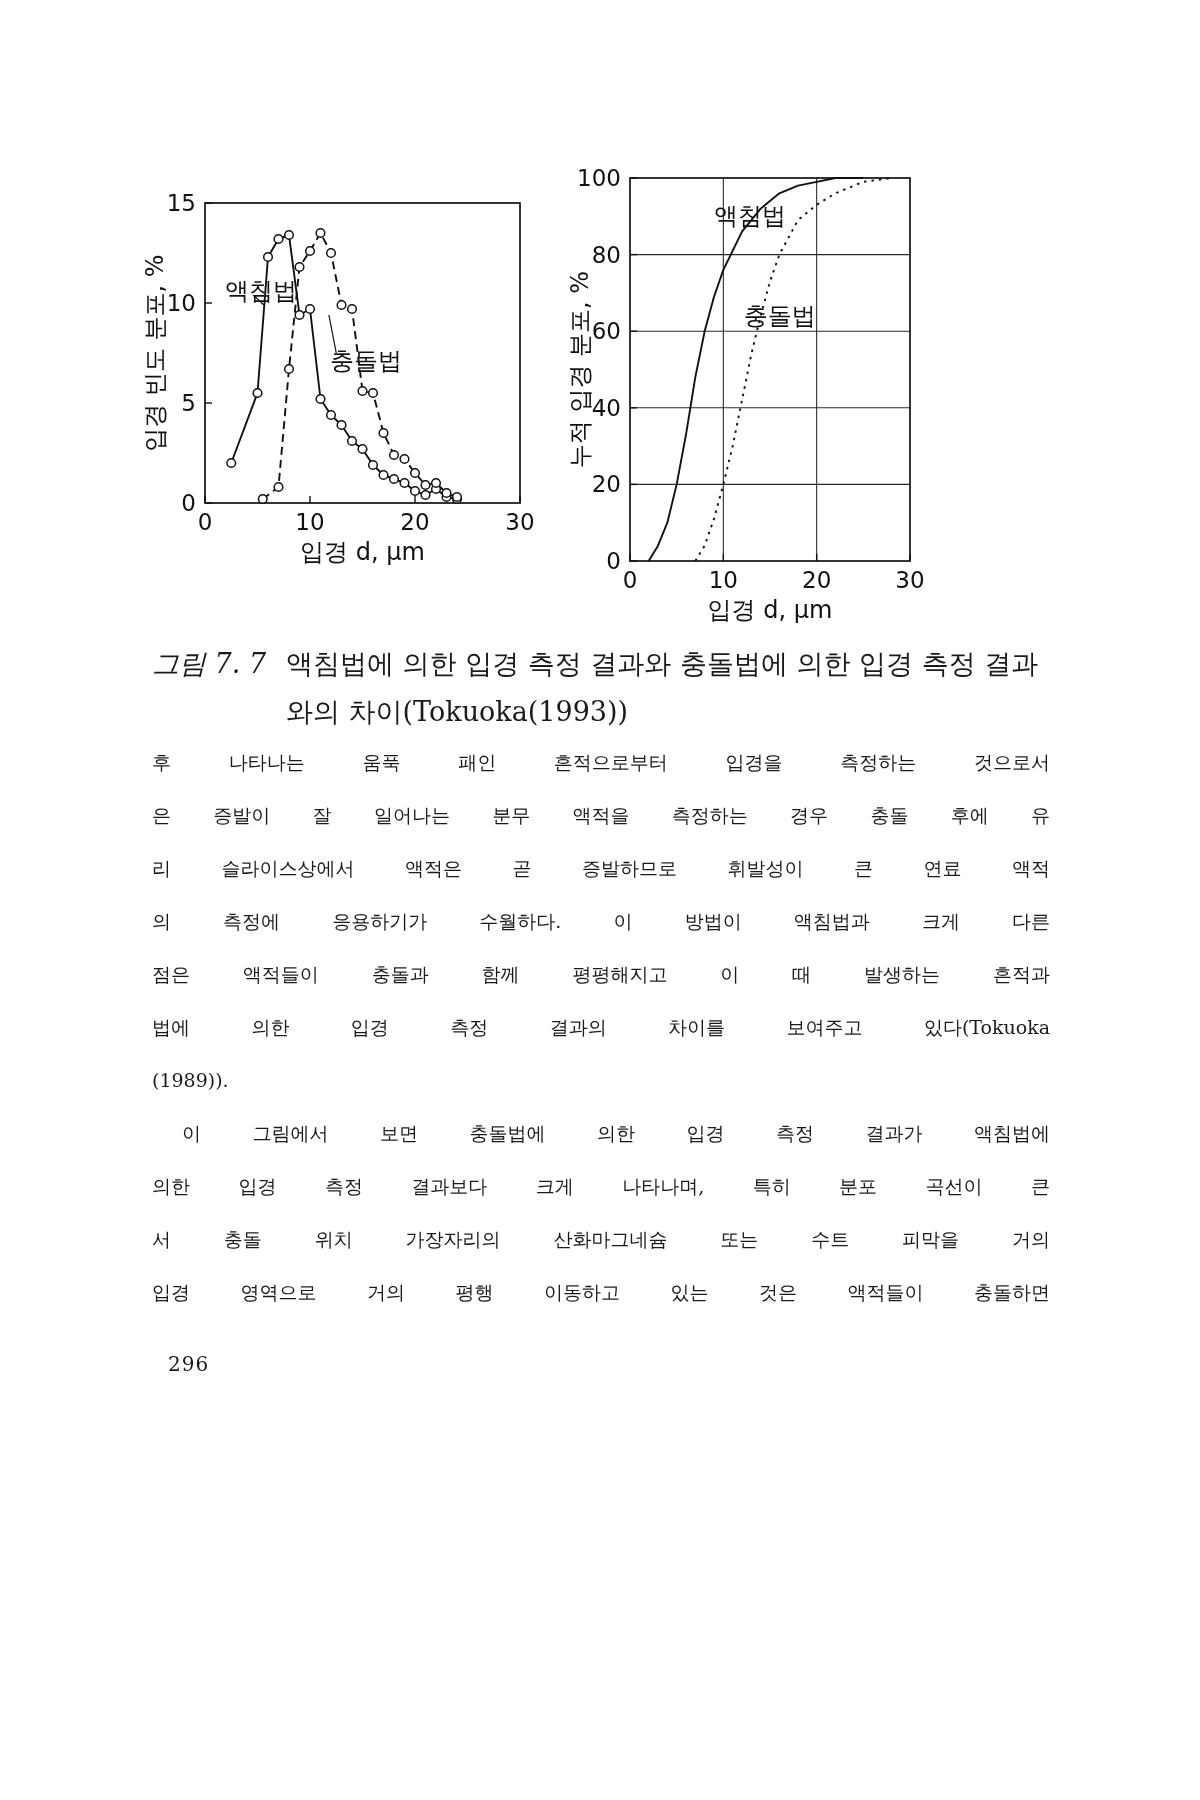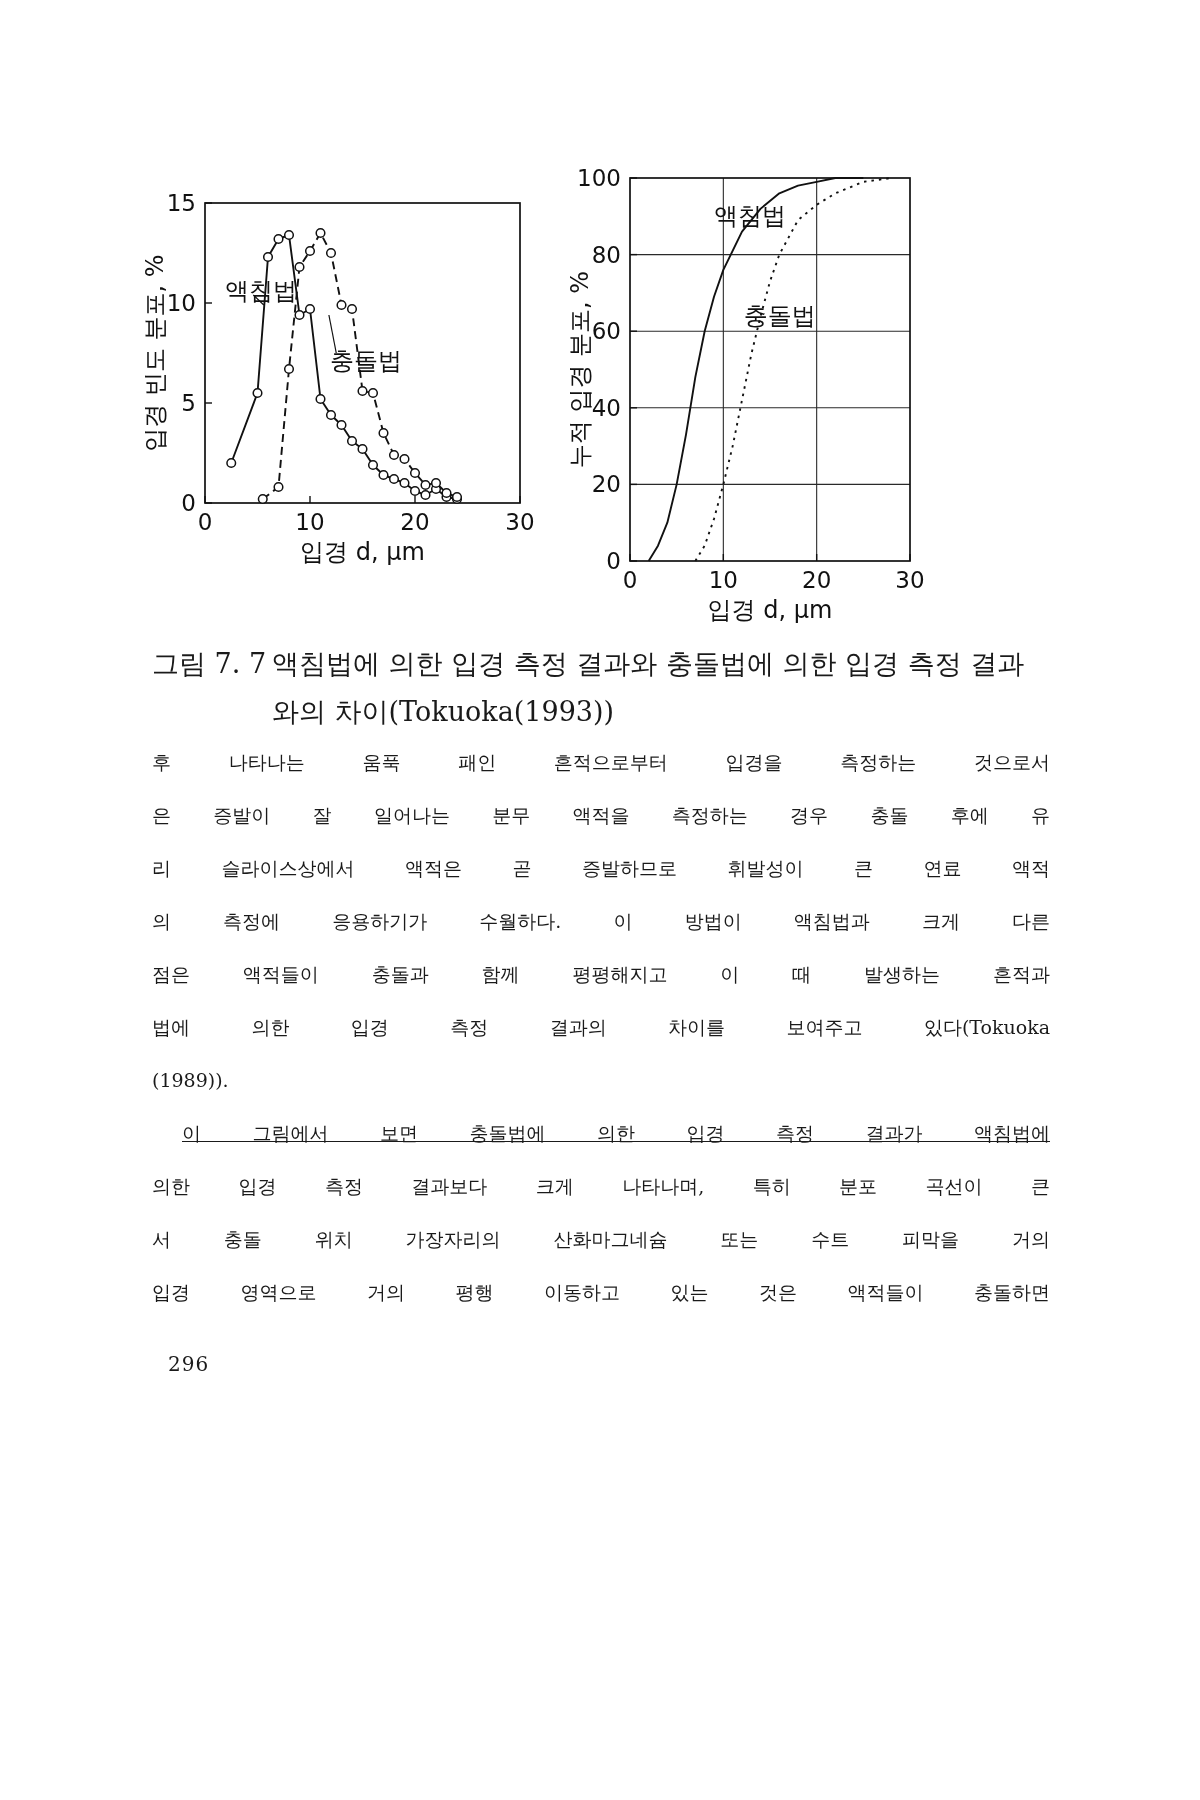--- a/index.html
+++ b/index.html
@@ -17,33 +17,33 @@
   .chart-right{left:565px;top:148px;}
   .chart text{fill:#111;font-family:"DejaVu Sans","Liberation Sans",sans-serif;}
   .chart .tick{font-size:23px;}
   .chart .axis-label{font-size:24px;}
   .chart .annot{font-size:24px;}
   .caption{
     position:absolute;left:152px;top:640px;width:910px;
     font-size:27px;line-height:48px;
     display:flex;
   }
-  .cap-label{flex:0 0 120px;white-space:nowrap;}
-  .cap-text{flex:1;margin-left:0;}
+  .cap-label{flex:0 0 120px;white-space:nowrap;font-style:italic;}
+  .cap-text{flex:1;margin-left:14px;}
   .cap-line{display:block;}
   .body-text{
     position:absolute;left:152px;top:736px;width:898px;
     font-size:19px;
   }
   .line{
     display:block;height:53px;line-height:53px;
     white-space:nowrap;
   }
   .line.j{white-space:normal;text-align:justify;text-align-last:justify;}
-  .line.indent{padding-left:30px;text-decoration:underline;}
+  .line.indent{padding-left:30px;}
   .page-number{
     position:absolute;left:168px;top:1352px;
     font-size:20px;letter-spacing:1px;
   }
 </style>
 </head>
 <body>
 
 <div class="page">
 

